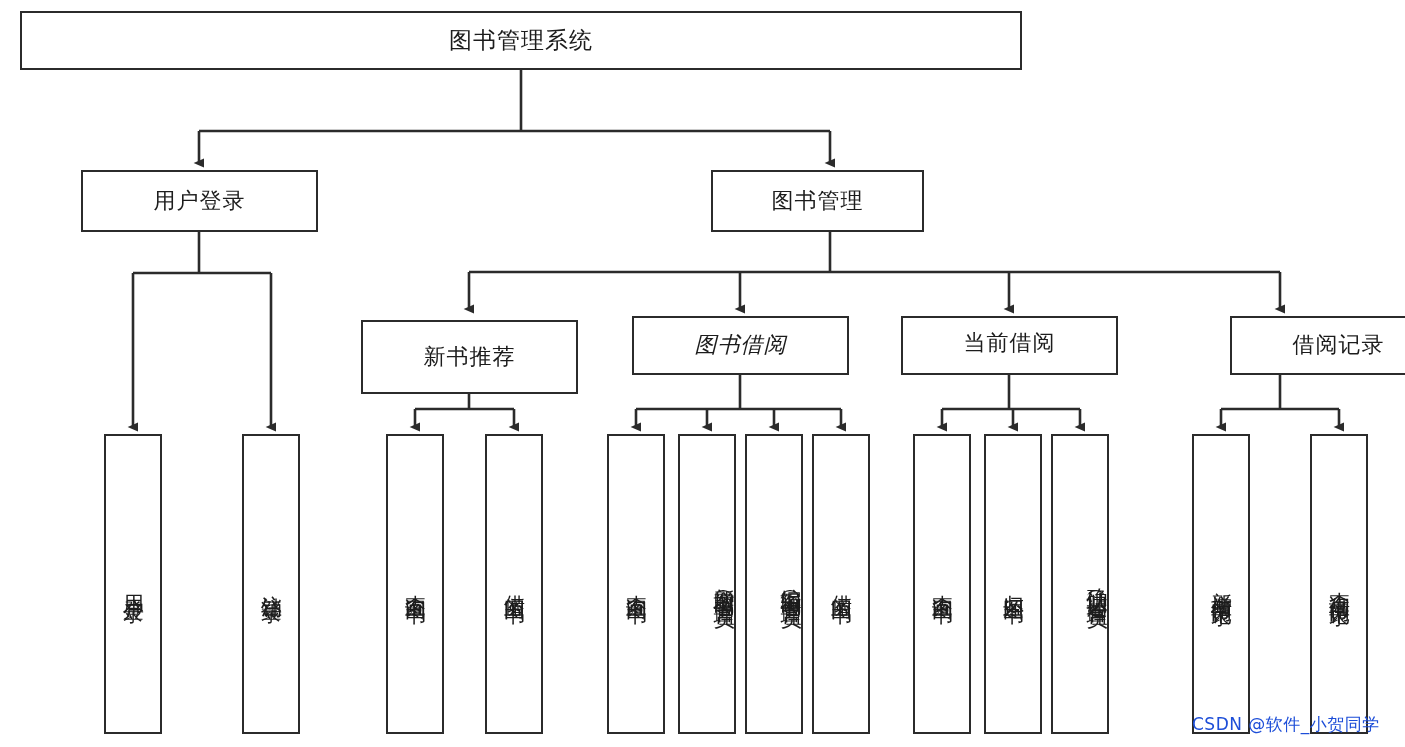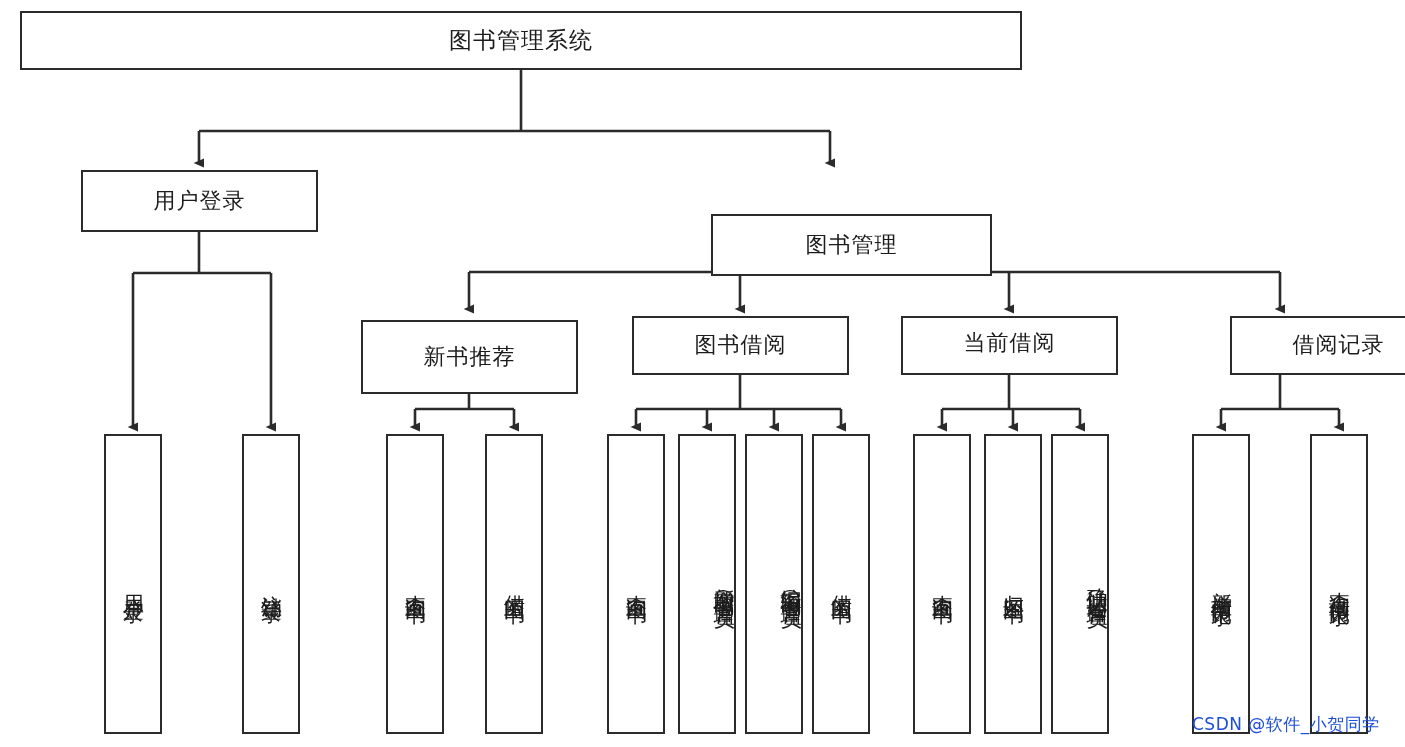--- a/index.html
+++ b/index.html
@@ -122,24 +122,24 @@
       <path d="M1280,375 L1280,409"></path>
       <path d="M1221,409 L1339,409"></path>
       <path d="M1221,409 L1221,427" marker-end="url(#arrow)"></path>
       <path d="M1339,409 L1339,427" marker-end="url(#arrow)"></path>
     </g>
   </svg>
 
   <div class="node horiz root" id="node-root" style="left: 20px; top: 11px; width: 1002px; height: 59px;">图书管理系统</div>
 
   <div class="node horiz" id="node-l2-0" style="left: 81px; top: 170px; width: 237px; height: 62px;">用户登录</div>
-  <div class="node horiz" id="node-l2-1" style="left: 711px; top: 170px; width: 281px; height: 62px; margin-top: 44px;">图书管理</div>
+  <div class="node horiz" id="node-l2-1" style="left: 711px; top: 170px; width: 213px; height: 62px;">图书管理</div>
 
   <div class="node horiz" id="node-l3-0" style="left: 361px; top: 320px; width: 217px; height: 74px;">新书推荐</div>
-  <div class="node horiz" id="node-l3-1" style="left: 632px; top: 316px; width: 217px; height: 59px;">图书借阅</div>
+  <div class="node horiz" id="node-l3-1" style="left: 632px; top: 316px; width: 217px; height: 59px; font-style: italic;">图书借阅</div>
   <div class="node horiz" id="node-l3-2" style="left: 901px; top: 316px; width: 217px; height: 59px; font-family: Liberation Mono, monospace;">当前借阅</div>
   <div class="node horiz" id="node-l3-3" style="left: 1230px; top: 316px; width: 217px; height: 59px;">借阅记录</div>
 
   <div class="node leaf centered" id="node-leaf-0" style="left: 104px; top: 434px; width: 58px; height: 300px;">用户登录</div>
   <div class="node leaf centered" id="node-leaf-1" style="left: 242px; top: 434px; width: 58px; height: 300px;">注销登录</div>
   <div class="node leaf centered" id="node-leaf-2" style="left: 386px; top: 434px; width: 58px; height: 300px;">查询图书</div>
   <div class="node leaf centered" id="node-leaf-3" style="left: 485px; top: 434px; width: 58px; height: 300px;">借阅图书</div>
   <div class="node leaf centered" id="node-leaf-4" style="left: 607px; top: 434px; width: 58px; height: 300px;">查询图书</div>
   <div class="node leaf" id="node-leaf-5" style="left: 678px; top: 434px; width: 58px; height: 300px;">新增图书（管理员）</div>
   <div class="node leaf" id="node-leaf-6" style="left: 745px; top: 434px; width: 58px; height: 300px;">编辑图书（管理员）</div>

